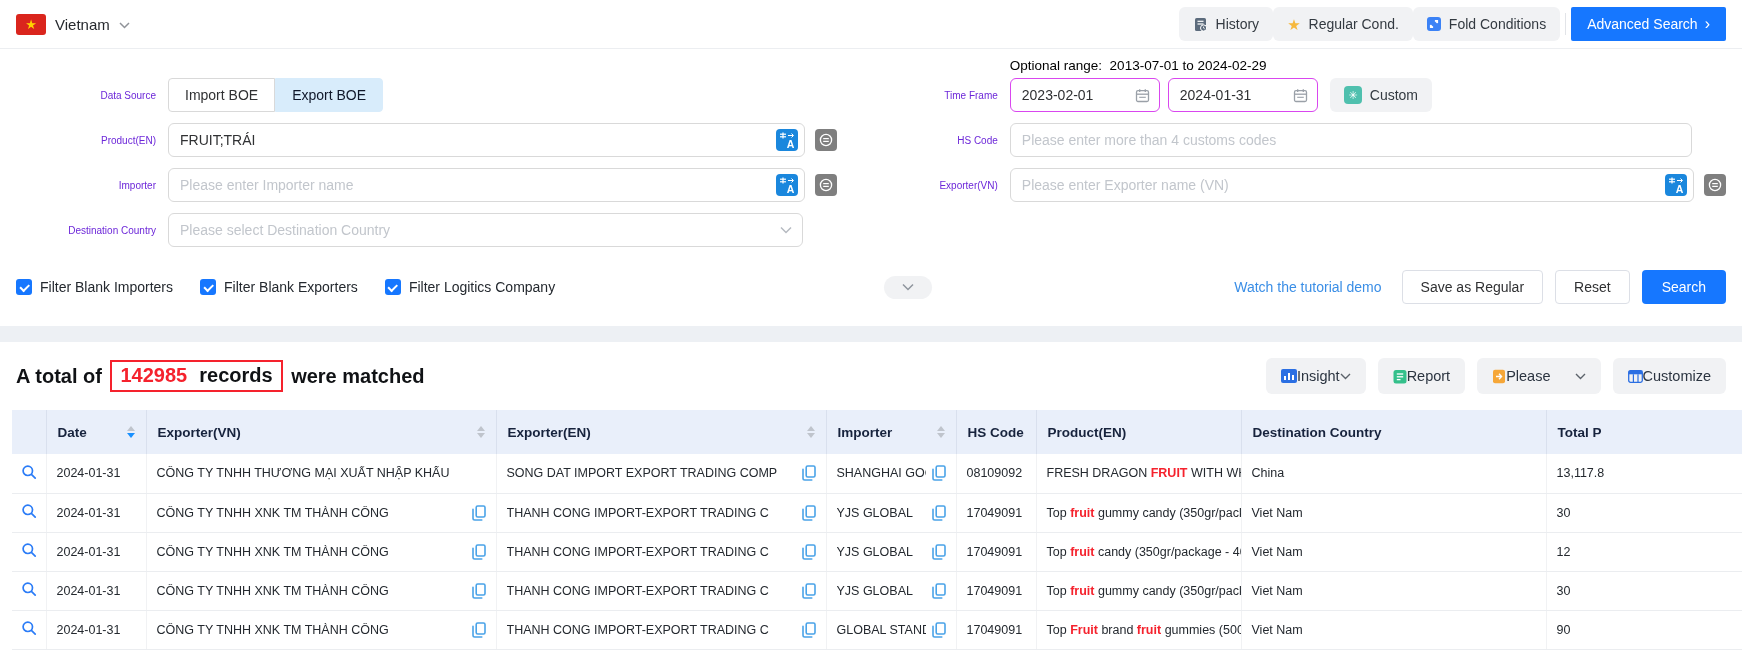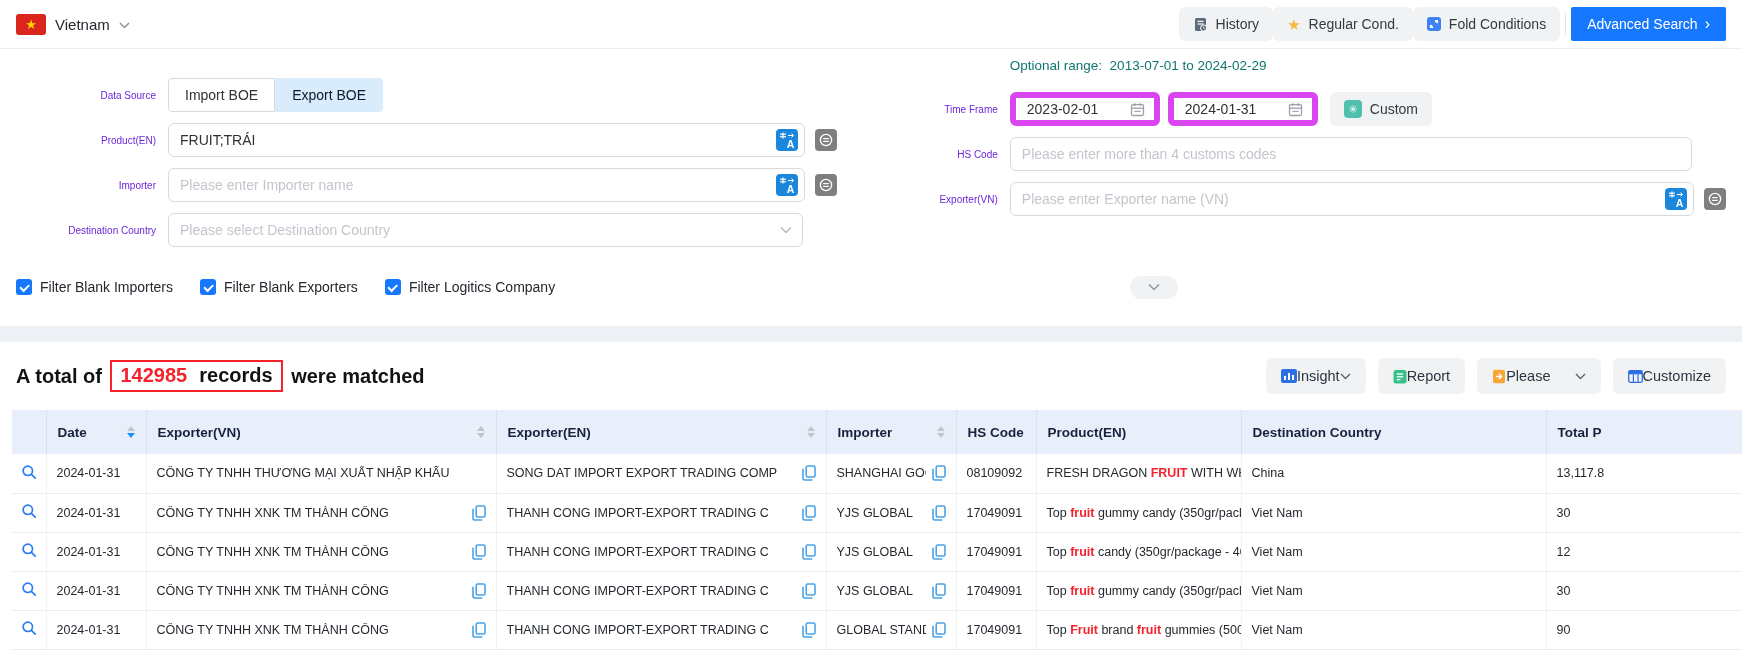--- a/index.html
+++ b/index.html
@@ -19,36 +19,36 @@
   .btn-primary{height:34px;background:#1677ff;color:#fff;border-radius:2px;display:inline-flex;
     align-items:center;gap:7px;padding:0 16px;font-size:14px;cursor:pointer;border:none}
   .star{color:#f6b83d;font-size:15px;line-height:1}
   .arrow-r{font-size:16px;line-height:1;margin-top:-1px}
   
   .search-panel{display:flex;padding:6px 16px 0}
   .col-left{width:48%}
   .col-right{width:52%}
   .form-row{display:flex;align-items:center;margin-bottom:11px;height:34px}
   .spacer-row{height:20px;margin-bottom:3px}
-  .optional{height:20px;margin-bottom:17px;padding-left:173px;color:#0f766e;font-size:13.5px;
+  .optional{height:20px;margin-bottom:3px;padding-left:173px;color:#000000;font-size:13.5px;
     display:flex;align-items:center;white-space:pre}
   .form-label{width:152px;flex:none;text-align:right;padding-right:12px;font-size:10px;color:#6d28d9}
   .col-right .form-label{width:173px}
   .seg{display:flex}
   .seg-btn{height:34px;padding:0 16px;display:flex;align-items:center;font-size:14px;cursor:pointer;
     border:1px solid #d9d9d9;background:#fff;color:#303133;border-radius:4px 0 0 4px}
   .seg-btn.active{background:#d8ecfb;border:1px solid #d8ecfb;color:#0f172a;border-radius:0 4px 4px 0}
   .input{height:34px;border:1px solid #d9d9d9;border-radius:6px;background:#fff;display:flex;
     align-items:center;padding:0 6px 0 11px;font-size:14px;flex:1;min-width:0}
   .input input{border:none;outline:none;flex:1;min-width:0;font:inherit;color:#303133;background:transparent}
   ::placeholder{color:#c2c6cc;opacity:1}
   .no-ext{margin-right:34px}
   .ext-icon{margin-left:10px;flex:none;cursor:pointer;line-height:0}
   .ticon{flex:none;cursor:pointer;line-height:0;margin-left:6px}
-  .date-box{width:150px;flex:none;display:flex;align-items:center;height:34px;border:6px solid #d946ef;
+  .date-box{width:150px;flex:none;display:flex;align-items:center;height:34px;border:1px solid #d946ef;
     border-radius:6px;padding:0 9px 0 11px;background:#fff}
   .date-box input{border:none;outline:none;width:100%;font-size:14px;color:#303133}
   .cal{flex:none;line-height:0;cursor:pointer}
   .gap8{width:8px;flex:none}.gap12{width:12px;flex:none}
   .custom-pill{height:34px;background:#f1f2f4;border-radius:6px;display:inline-flex;align-items:center;
     gap:8px;padding:0 14px;font-size:14px;color:#333a41;cursor:pointer}
   .custom-ic{width:18px;height:18px;border-radius:4px;background:#4fc0ae;color:#fff;display:flex;
     align-items:center;justify-content:center;font-size:11px;line-height:1}
   .select{cursor:pointer}
   .ph{color:#c2c6cc;flex:1}
@@ -298,20 +298,26 @@
     <span class="check"></span>
     <span>Filter Logitics Company</span>
   </div>
   <div class="collapse-wrap">
     <div class="collapse-pill">
       <svg width="12" height="8" viewBox="0 0 12 8">
           <path d="M1 1.5l5 5 5-5" fill="none" stroke="#8f959d" stroke-width="1.5"></path>
         </svg>
     </div>
   </div>
+  <div class="actions">
+    <span class="link">Watch the tutorial demo</span>
+    <div class="btn-outline">Save as Regular</div>
+    <div class="btn-outline">Reset</div>
+    <button class="btn-search">Search</button>
+  </div>
 </div>
 
 <div class="band"></div>
 
 <div class="results">
   <div class="total-text">
     <span>A total of </span><span class="redbox"><span class="count">142985</span><span>records</span></span><span> were matched</span>
   </div>
   <div class="results-actions">
     <div class="rpill">

